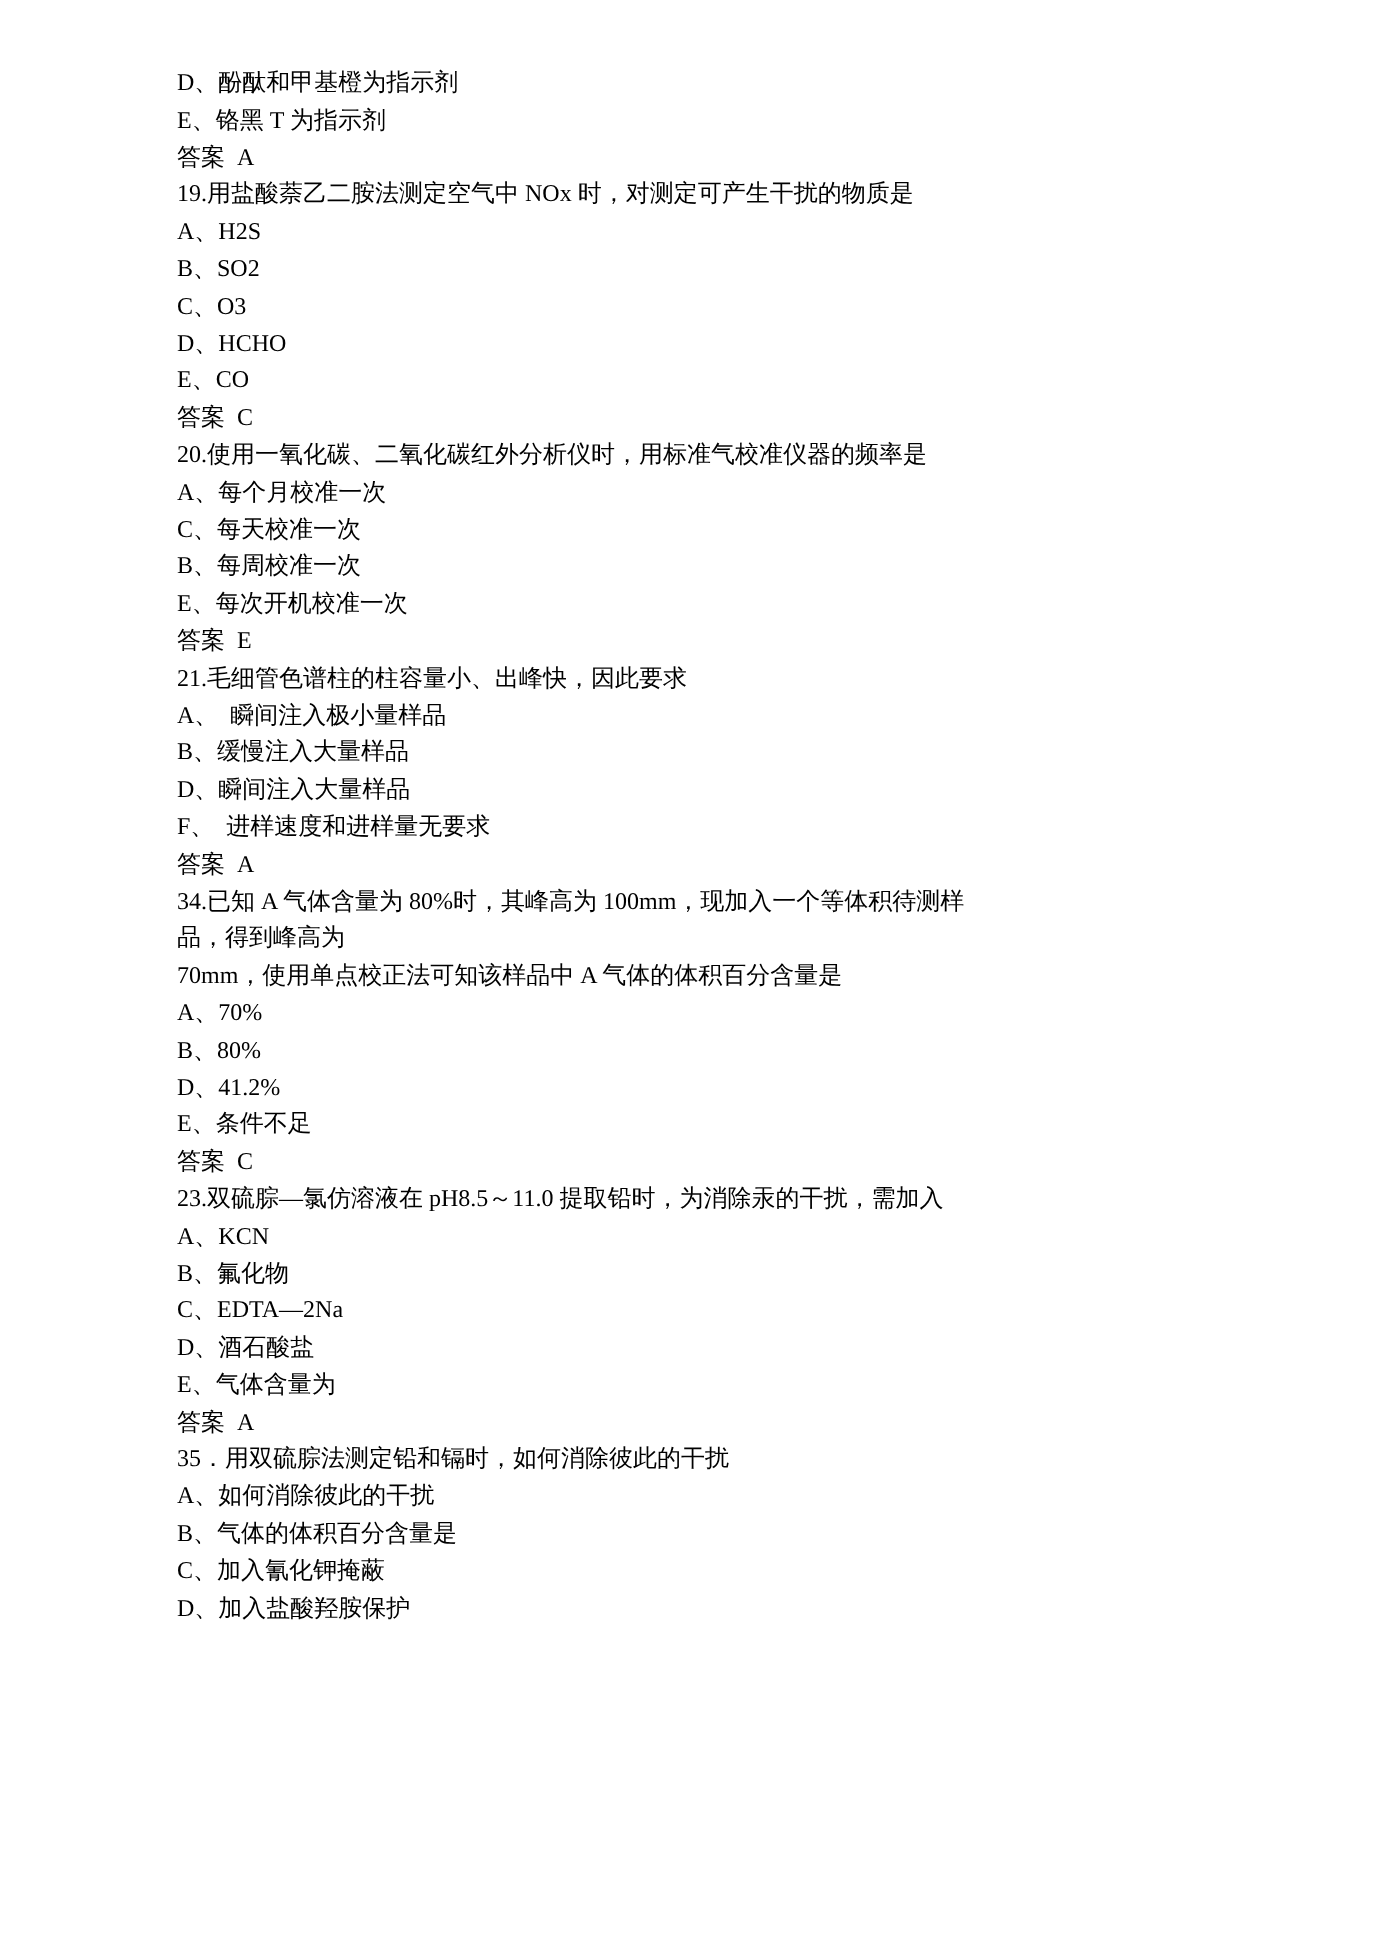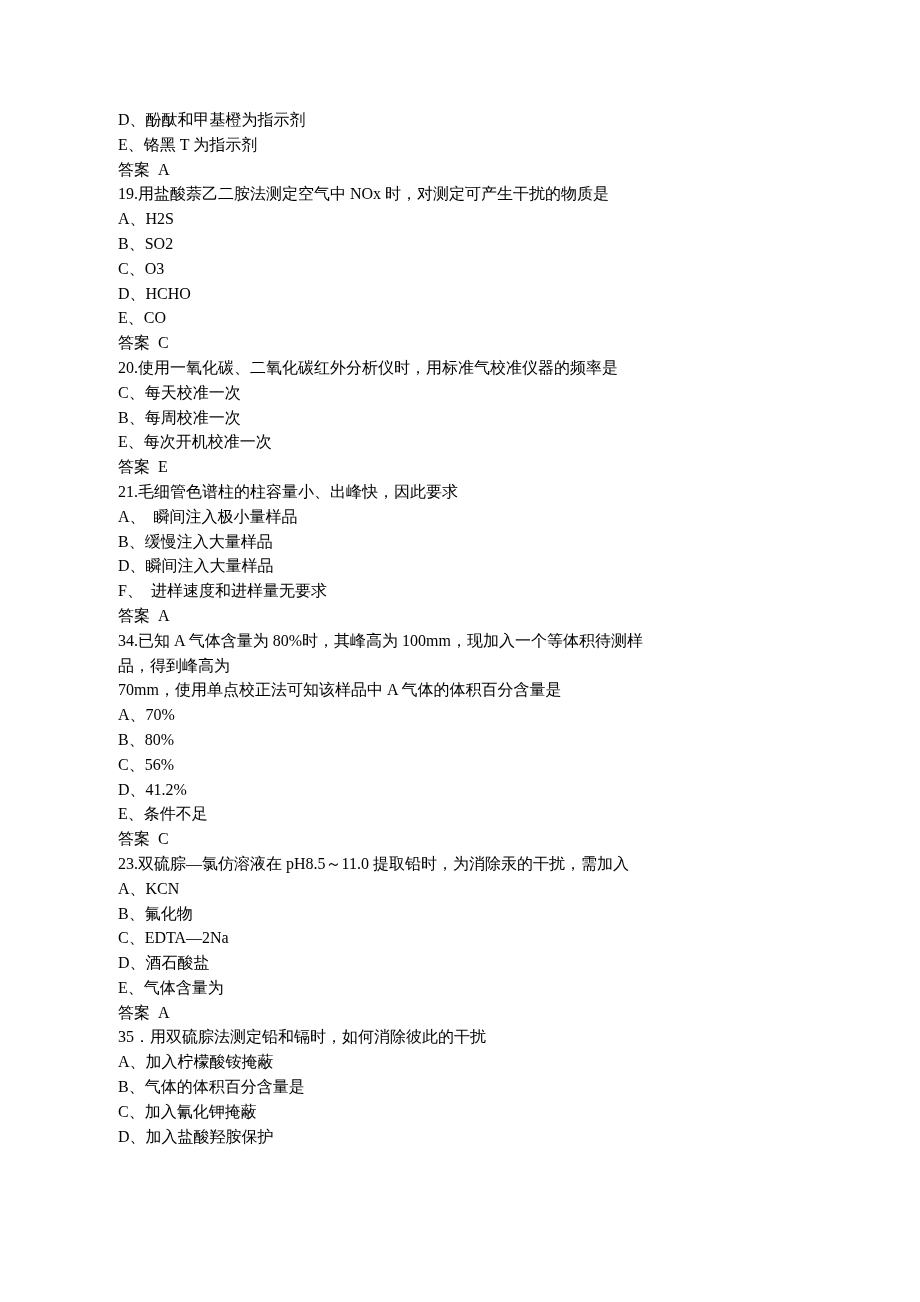--- a/index.html
+++ b/index.html
@@ -7,21 +7,21 @@
     padding: 0;
     background: #ffffff;
     font-family: "SimSun", "宋体", serif;
     font-size: 16px;
     color: #000000;
     line-height: 1.55;
   }
   .page {
     width: 762px;
     min-height: 1302px;
-    padding: 108px 118px 80px 118px;
+    padding: 44px 118px 80px 118px;
     box-sizing: border-box;
   }
   .line {
     white-space: pre-wrap;
   }
 </style>
 </head>
 <body>
 
 <div class="page">
@@ -29,43 +29,43 @@
   <div class="line">E、铬黑 T 为指示剂</div>
   <div class="line">答案  A</div>
   <div class="line">19.用盐酸萘乙二胺法测定空气中 NOx 时，对测定可产生干扰的物质是</div>
   <div class="line">A、H2S</div>
   <div class="line">B、SO2</div>
   <div class="line">C、O3</div>
   <div class="line">D、HCHO</div>
   <div class="line">E、CO</div>
   <div class="line">答案  C</div>
   <div class="line">20.使用一氧化碳、二氧化碳红外分析仪时，用标准气校准仪器的频率是</div>
+  <div class="line">A、每个月校准一次</div>
   <div class="line">C、每天校准一次</div>
   <div class="line">B、每周校准一次</div>
   <div class="line">E、每次开机校准一次</div>
   <div class="line">答案  E</div>
   <div class="line">21.毛细管色谱柱的柱容量小、出峰快，因此要求</div>
   <div class="line">A、  瞬间注入极小量样品</div>
   <div class="line">B、缓慢注入大量样品</div>
   <div class="line">D、瞬间注入大量样品</div>
   <div class="line">F、  进样速度和进样量无要求</div>
   <div class="line">答案  A</div>
   <div class="line">34.已知 A 气体含量为 80%时，其峰高为 100mm，现加入一个等体积待测样品，得到峰高为</div>
   <div class="line">70mm，使用单点校正法可知该样品中 A 气体的体积百分含量是</div>
   <div class="line">A、70%</div>
   <div class="line">B、80%</div>
-  <div class="line">C、56%</div>
   <div class="line">D、41.2%</div>
   <div class="line">E、条件不足</div>
   <div class="line">答案  C</div>
   <div class="line">23.双硫腙—氯仿溶液在 pH8.5～11.0 提取铅时，为消除汞的干扰，需加入</div>
   <div class="line">A、KCN</div>
   <div class="line">B、氟化物</div>
   <div class="line">C、EDTA—2Na</div>
   <div class="line">D、酒石酸盐</div>
   <div class="line">E、气体含量为</div>
   <div class="line">答案  A</div>
   <div class="line">35．用双硫腙法测定铅和镉时，如何消除彼此的干扰</div>
-  <div class="line">A、加入柠檬酸铵掩蔽</div>
+  <div class="line">A、如何消除彼此的干扰</div>
   <div class="line">B、气体的体积百分含量是</div>
   <div class="line">C、加入氰化钾掩蔽</div>
   <div class="line">D、加入盐酸羟胺保护</div>
 </div>
 
 </body></html>

